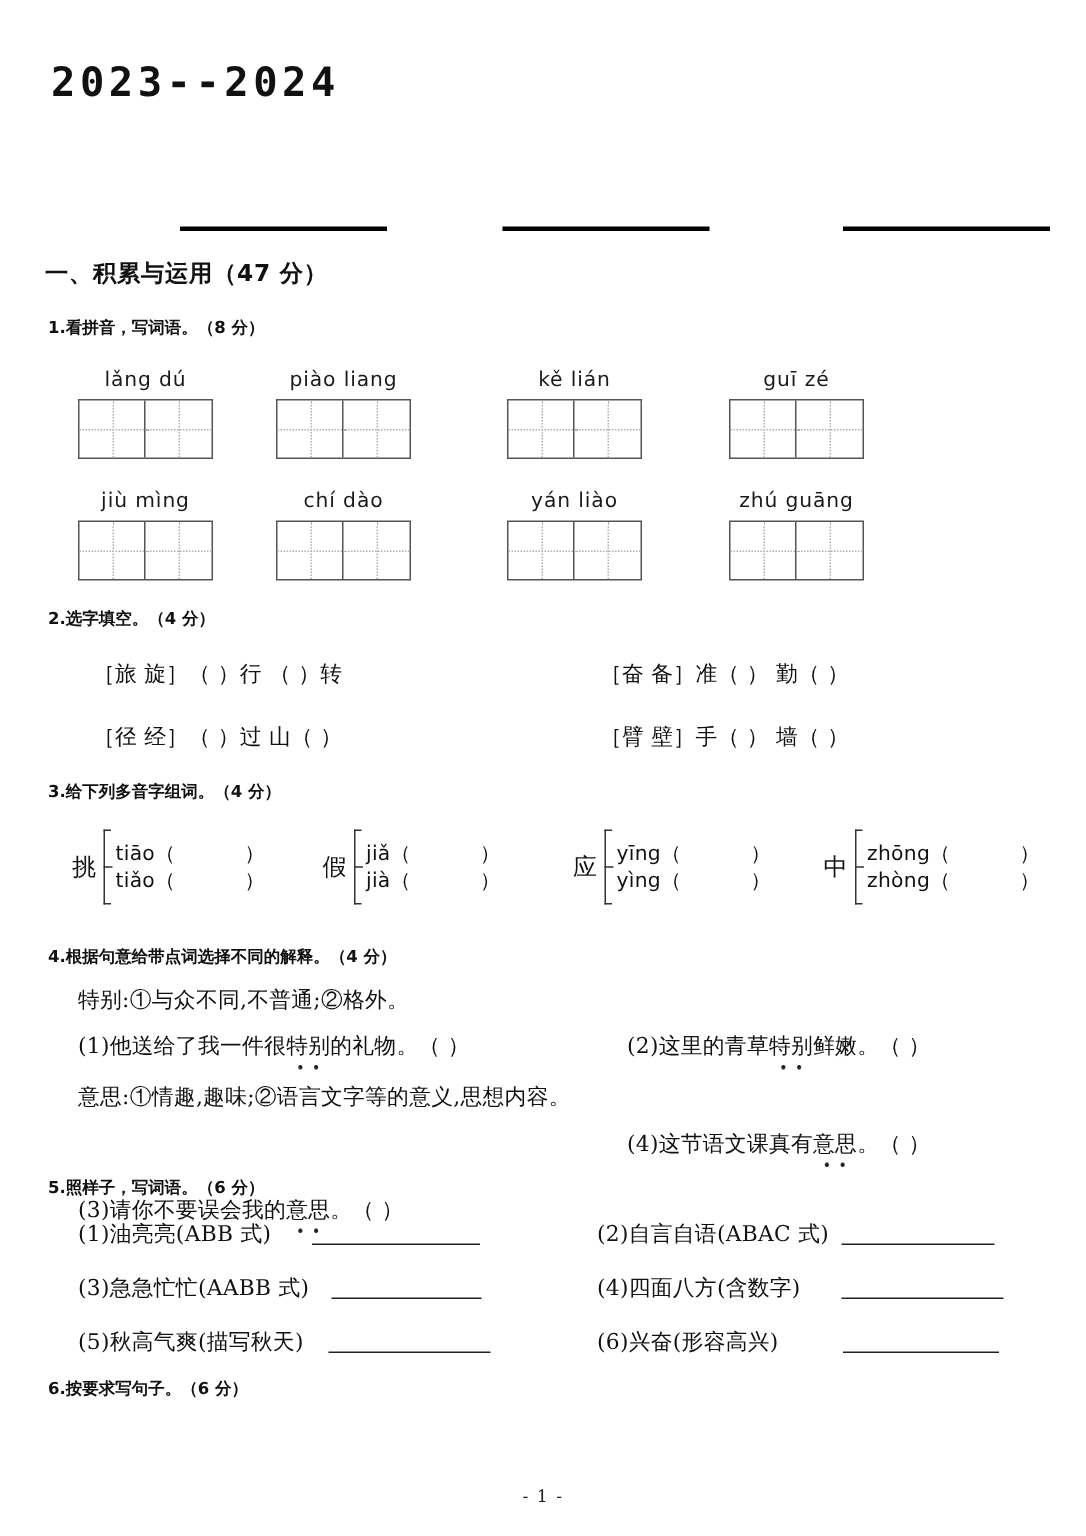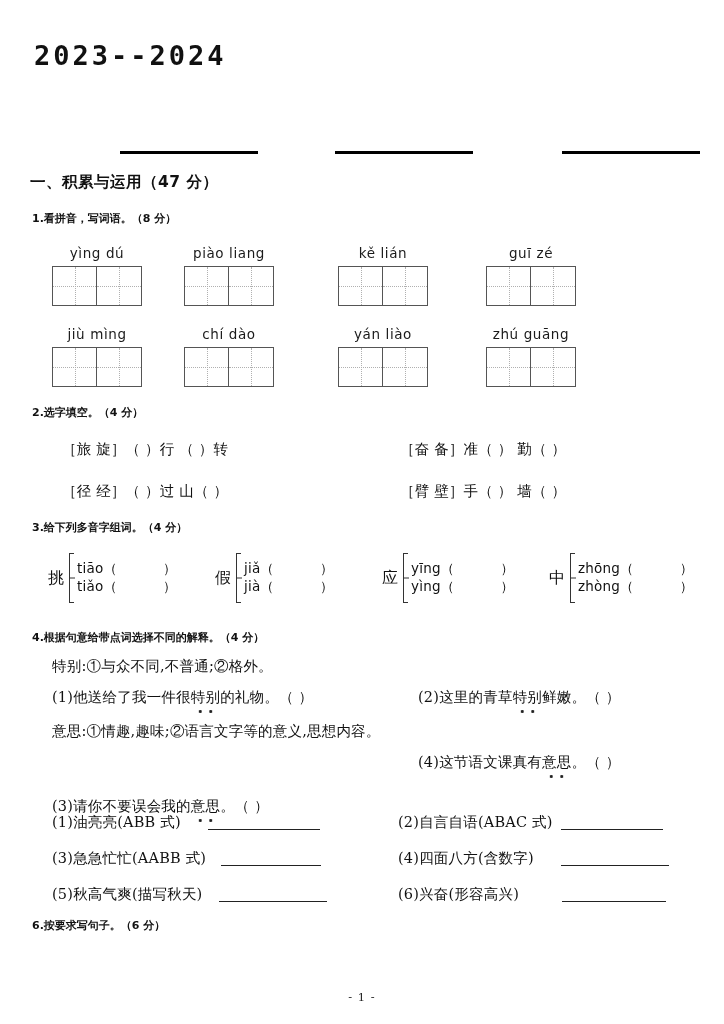--- a/index.html
+++ b/index.html
@@ -236,21 +236,21 @@
     <div class="bl bl-1"></div>
     <div class="bl bl-2"></div>
     <div class="bl bl-3"></div>
   </div>
 
   <div class="section-title">一、积累与运用（47 分）</div>
 
   <div class="q-head" style="top:211px;">1.看拼音，写词语。（8 分）</div>
 
   <div class="pinyin-block" style="left:52px; top:245px;">
-    <div class="pinyin-text">yìng dú</div>
+    <div class="pinyin-text">lǎng dú</div>
     <div class="tzg">
         <div class="cell"></div>
         <div class="cell"></div>
       </div>
   </div>
   <div class="pinyin-block" style="left:184px; top:245px;">
     <div class="pinyin-text">piào liang</div>
     <div class="tzg">
         <div class="cell"></div>
         <div class="cell"></div>
@@ -373,20 +373,21 @@
 
   <div class="row-text serifish" style="left:52px; top:722px;">意思:①情趣,趣味;②语言文字等的意义,思想内容。</div>
 
   <div class="row-text serifish" style="left:52px; top:753px;margin-top:44px;">
     <span>(3)请你不要误会我的</span><span class="dotted">意思</span><span>。（   ）</span>
   </div>
   <div class="row-text serifish" style="left:418px; top:753px;">
     <span>(4)这节语文课真有</span><span class="dotted">意思</span><span>。（   ）</span>
   </div>
 
+  <div class="q-head" style="top:784px;">5.照样子，写词语。（6 分）</div>
 
   <div class="row-text serifish" style="left:52px; top:813px;">
     <span>(1)油亮亮(ABB 式)</span>
     <span class="ans-line" style="width:112px; margin-left:22px;"></span>
   </div>
   <div class="row-text serifish" style="left:398px; top:813px;">
     <span>(2)自言自语(ABAC 式)</span>
     <span class="ans-line" style="width:102px; margin-left:4px;"></span>
   </div>
 

